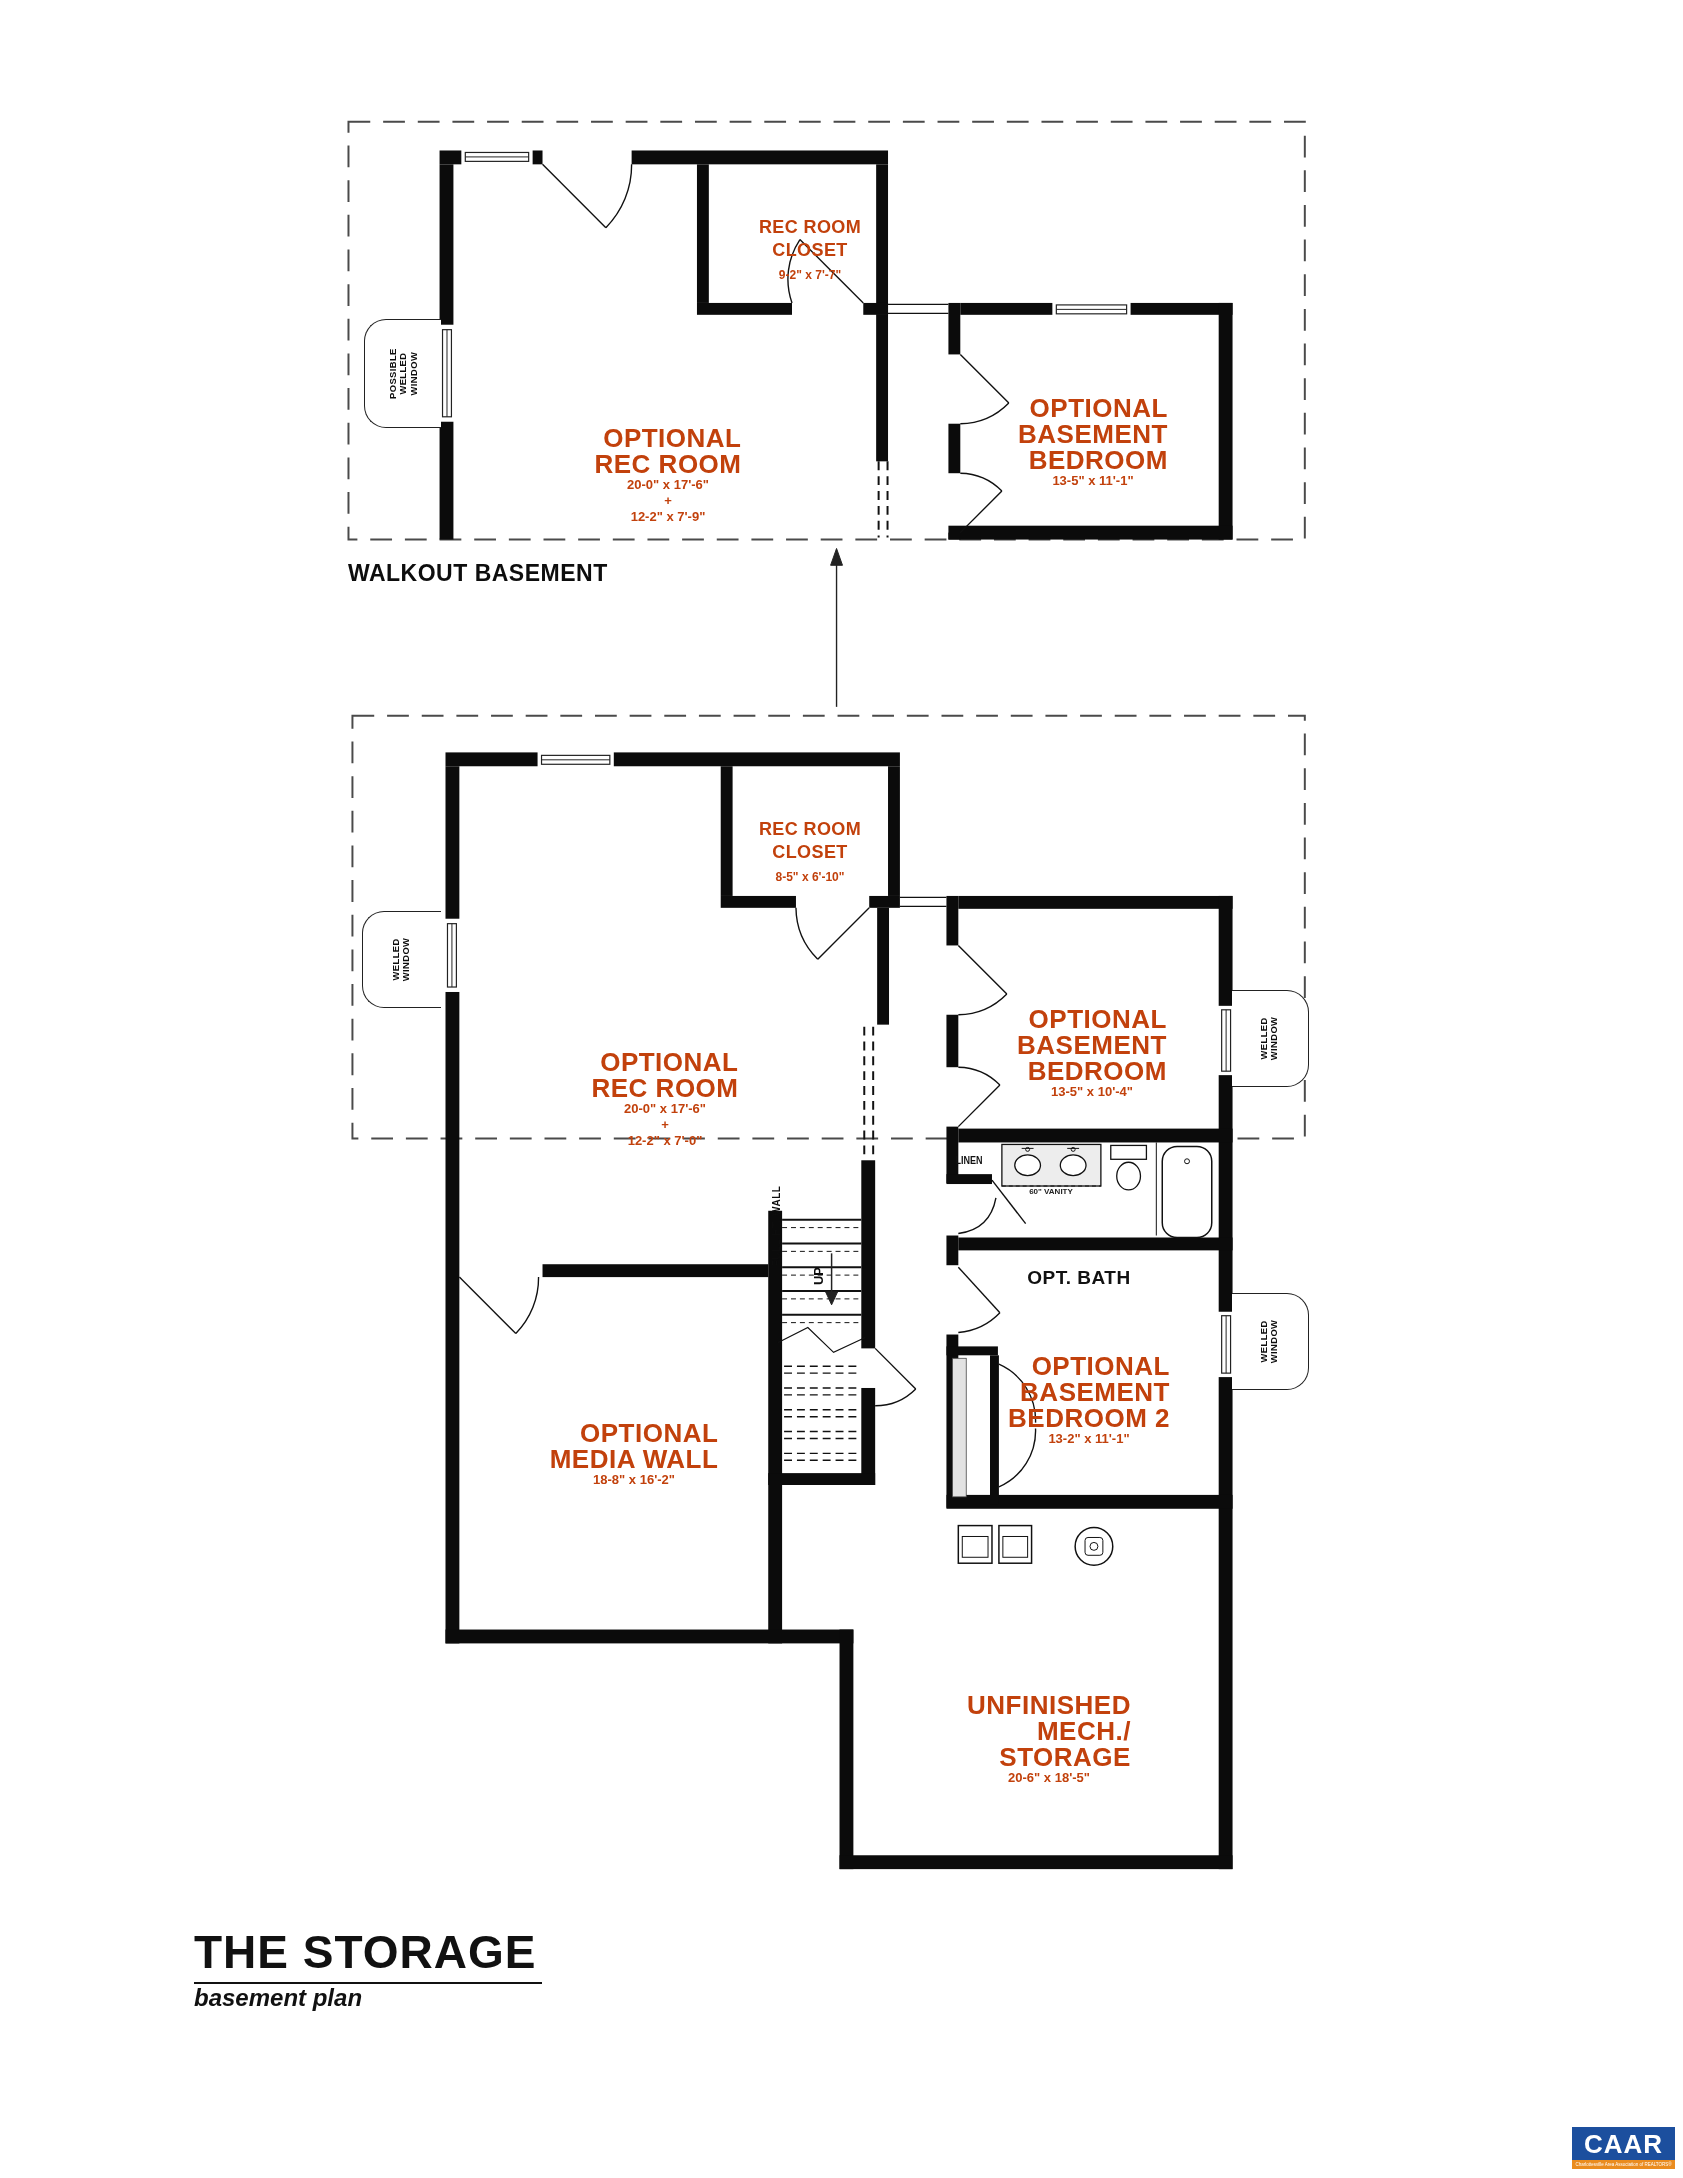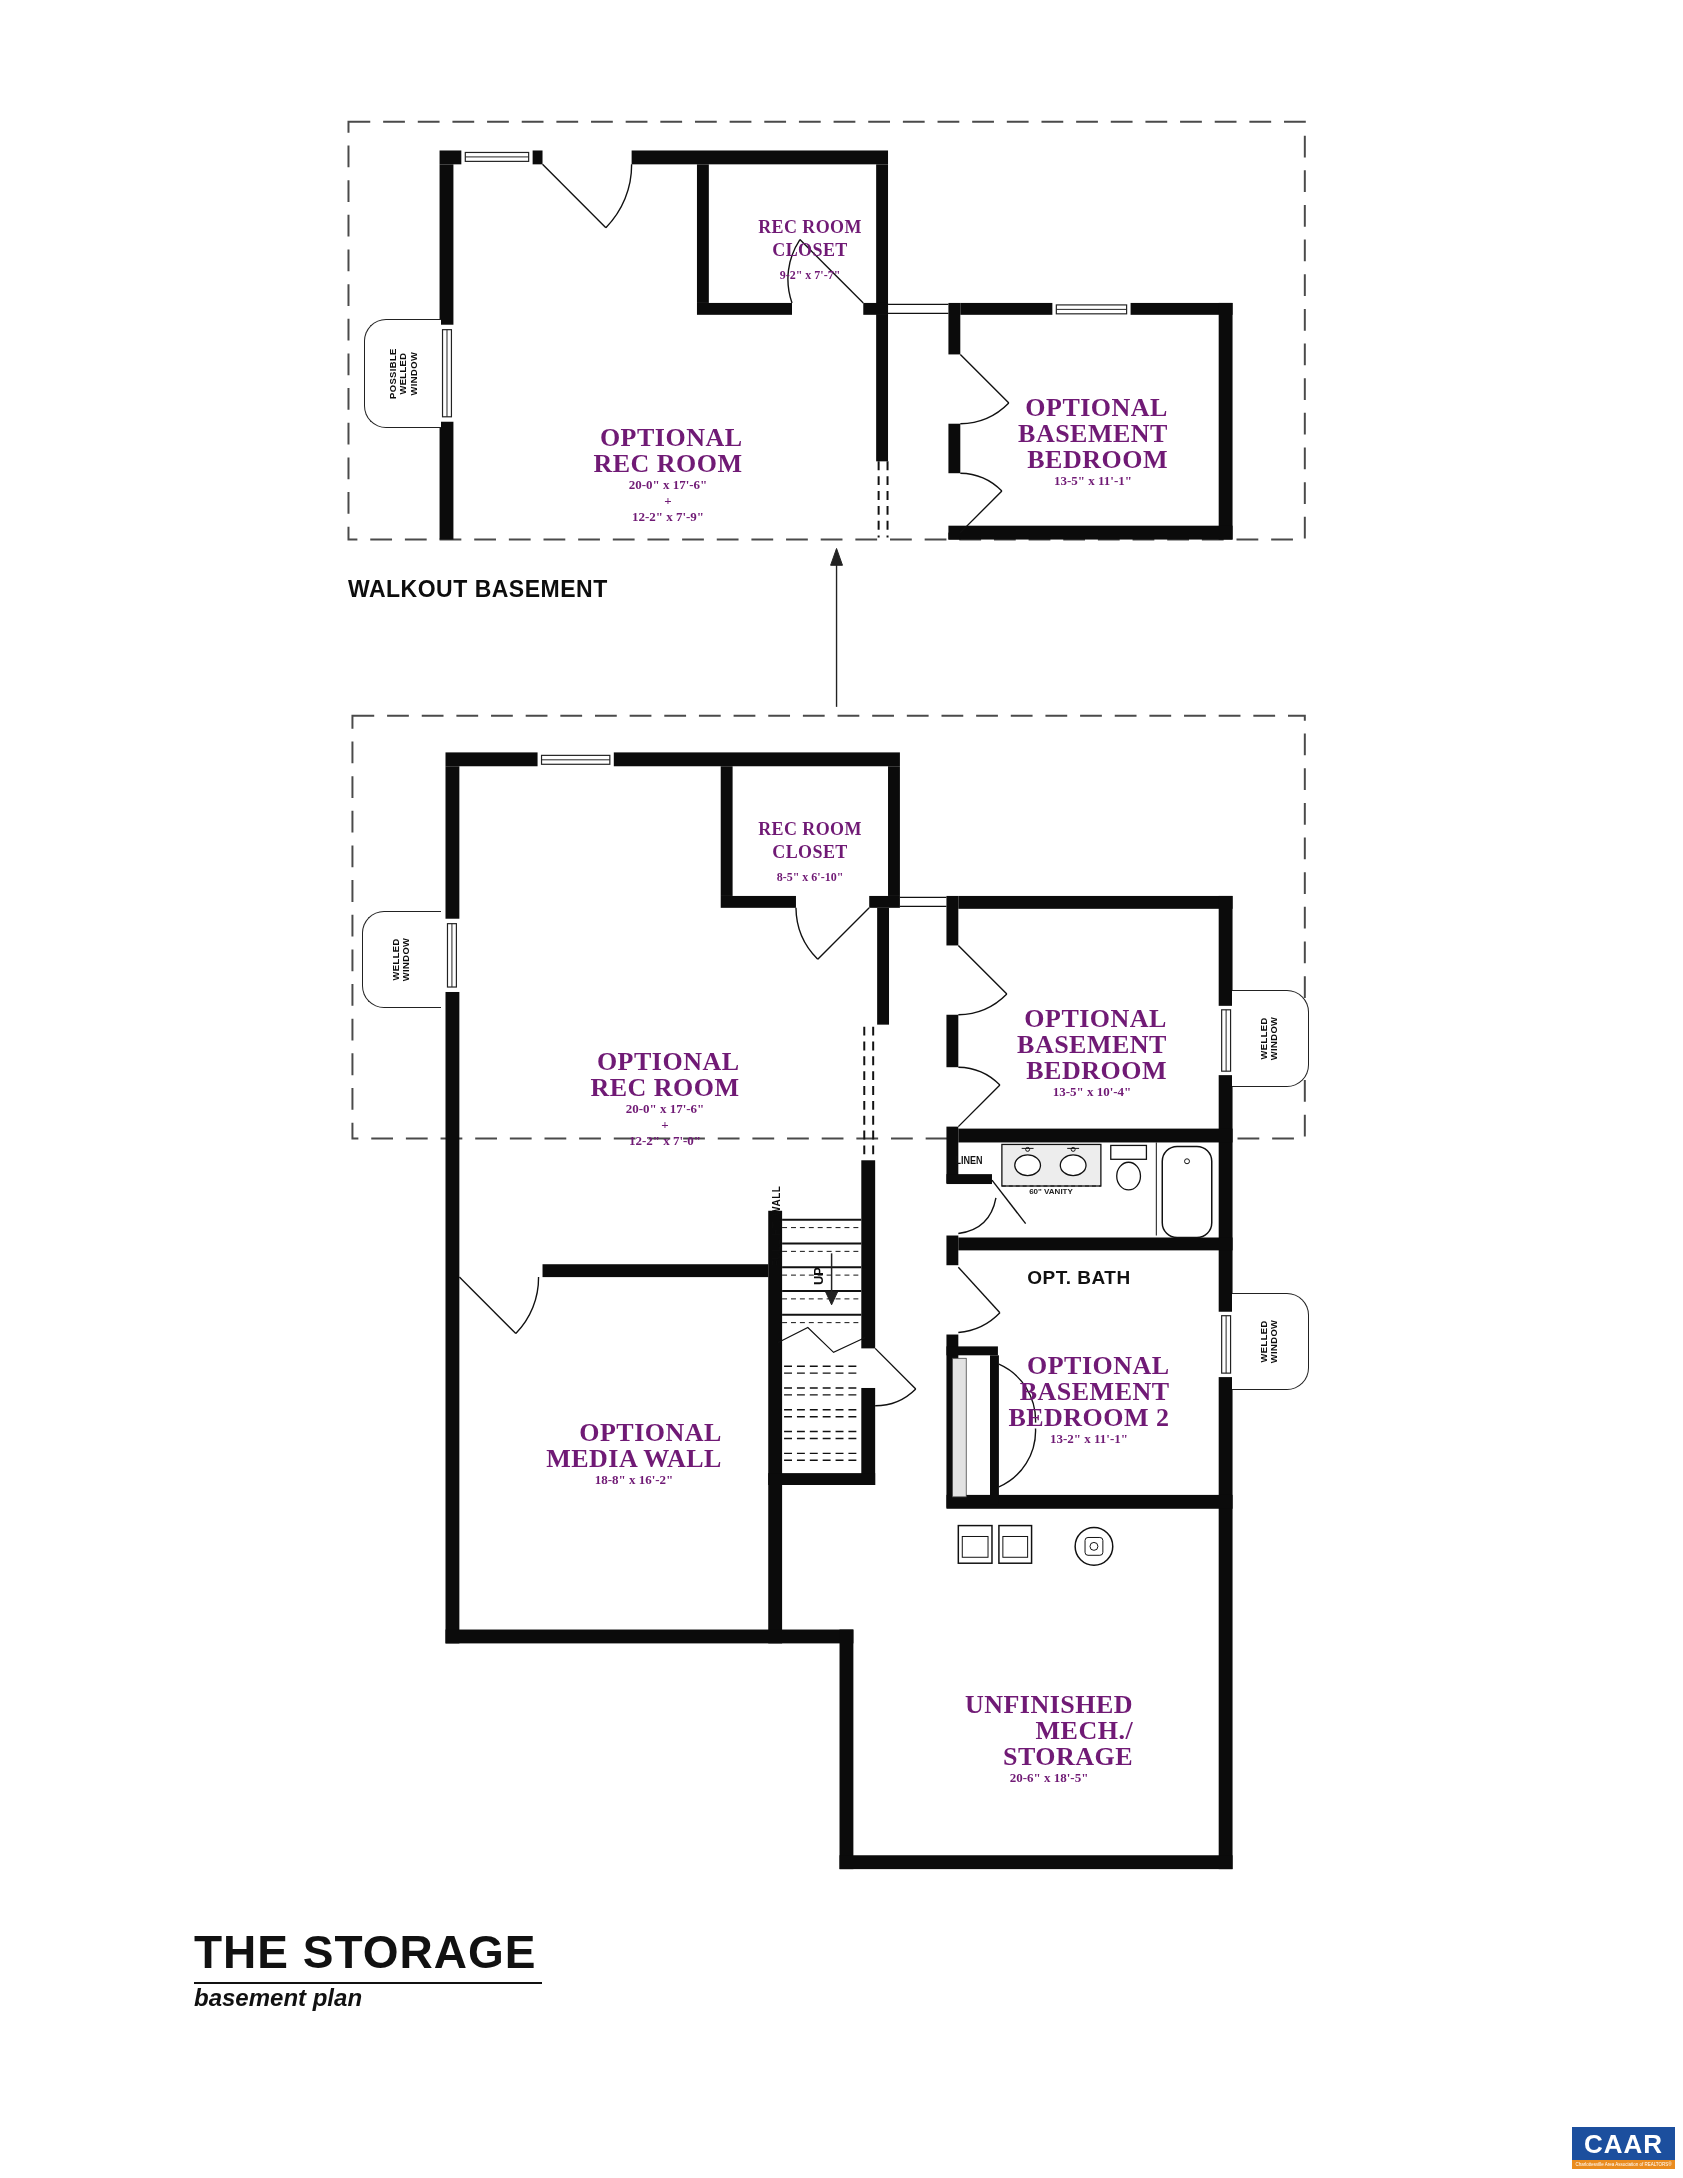--- a/index.html
+++ b/index.html
@@ -1,28 +1,28 @@
 <!DOCTYPE html>
 <html style="--caar-blue: #1c4f9e; --caar-orange: #ea8c1f;"><head>
 <meta charset="utf-8">
 <style>
   html,body{margin:0;padding:0;background:#ffffff;}
   #page{
     position:relative;width:1683px;height:2178px;background:#ffffff;
     font-family:"Liberation Sans", sans-serif;color:#111;overflow:hidden;
   }
   #plan-svg{position:absolute;left:0;top:0;}
-  .lbl{position:absolute;transform:translate(-50%,-50%);text-align:center;color:#701a75;font-family:Liberation Serif, serif;}
+  .lbl{position:absolute;transform:translate(-50%,-50%);text-align:center;color:#c2410c;}
   .rl{display:block;font-size:26px;font-weight:bold;line-height:26px;letter-spacing:0.5px;white-space:nowrap;text-align:right;}
   .rl-sm{display:block;font-size:18px;font-weight:bold;line-height:23px;letter-spacing:0.4px;white-space:nowrap;}
   .dm{display:block;font-size:13px;font-weight:bold;line-height:16px;white-space:nowrap;}
   .dm-sm{display:block;font-size:12px;font-weight:bold;line-height:15px;white-space:nowrap;}
   .gap6{display:block;height:6px;}
   .rot{position:absolute;transform:translate(-50%,-50%) rotate(-90deg);font-weight:bold;white-space:nowrap;color:#0d0d0d;}
-  .section-label{position:absolute;font-size:23px;font-weight:bold;letter-spacing:0.5px;color:#0d0d0d;white-space:nowrap;margin-top:16px;}
+  .section-label{position:absolute;font-size:23px;font-weight:bold;letter-spacing:0.5px;color:#0d0d0d;white-space:nowrap;}
   .tab{position:absolute;border:1.6px solid #222;background:#fff;display:flex;align-items:center;justify-content:center;box-sizing:border-box;}
   .tab-left{border-radius:22px 0 0 22px;border-right:none;}
   .tab-right{border-radius:0 22px 22px 0;border-left:none;}
   .tab-text{transform:rotate(-90deg);text-align:center;font-size:9.4px;font-weight:bold;line-height:10.4px;letter-spacing:0.4px;color:#0d0d0d;}
   .tab-text span{display:block;white-space:nowrap;}
   .linen-lbl{position:absolute;transform:translate(-50%,-50%) scaleX(.82);font-size:11px;font-weight:bold;letter-spacing:0;white-space:nowrap;}
   .vanity-lbl{position:absolute;transform:translate(-50%,-50%);font-size:8px;font-weight:bold;white-space:nowrap;color:#222;}
   .bath-lbl{position:absolute;transform:translate(-50%,-50%);font-size:19px;font-weight:bold;letter-spacing:0.5px;white-space:nowrap;}
   #title-block{position:absolute;left:194px;top:1925px;}
   #plan-title{display:inline-block;font-size:46px;font-weight:bold;letter-spacing:1px;border-bottom:2.5px solid #111;padding:0 6px 3px 0;white-space:nowrap;}

